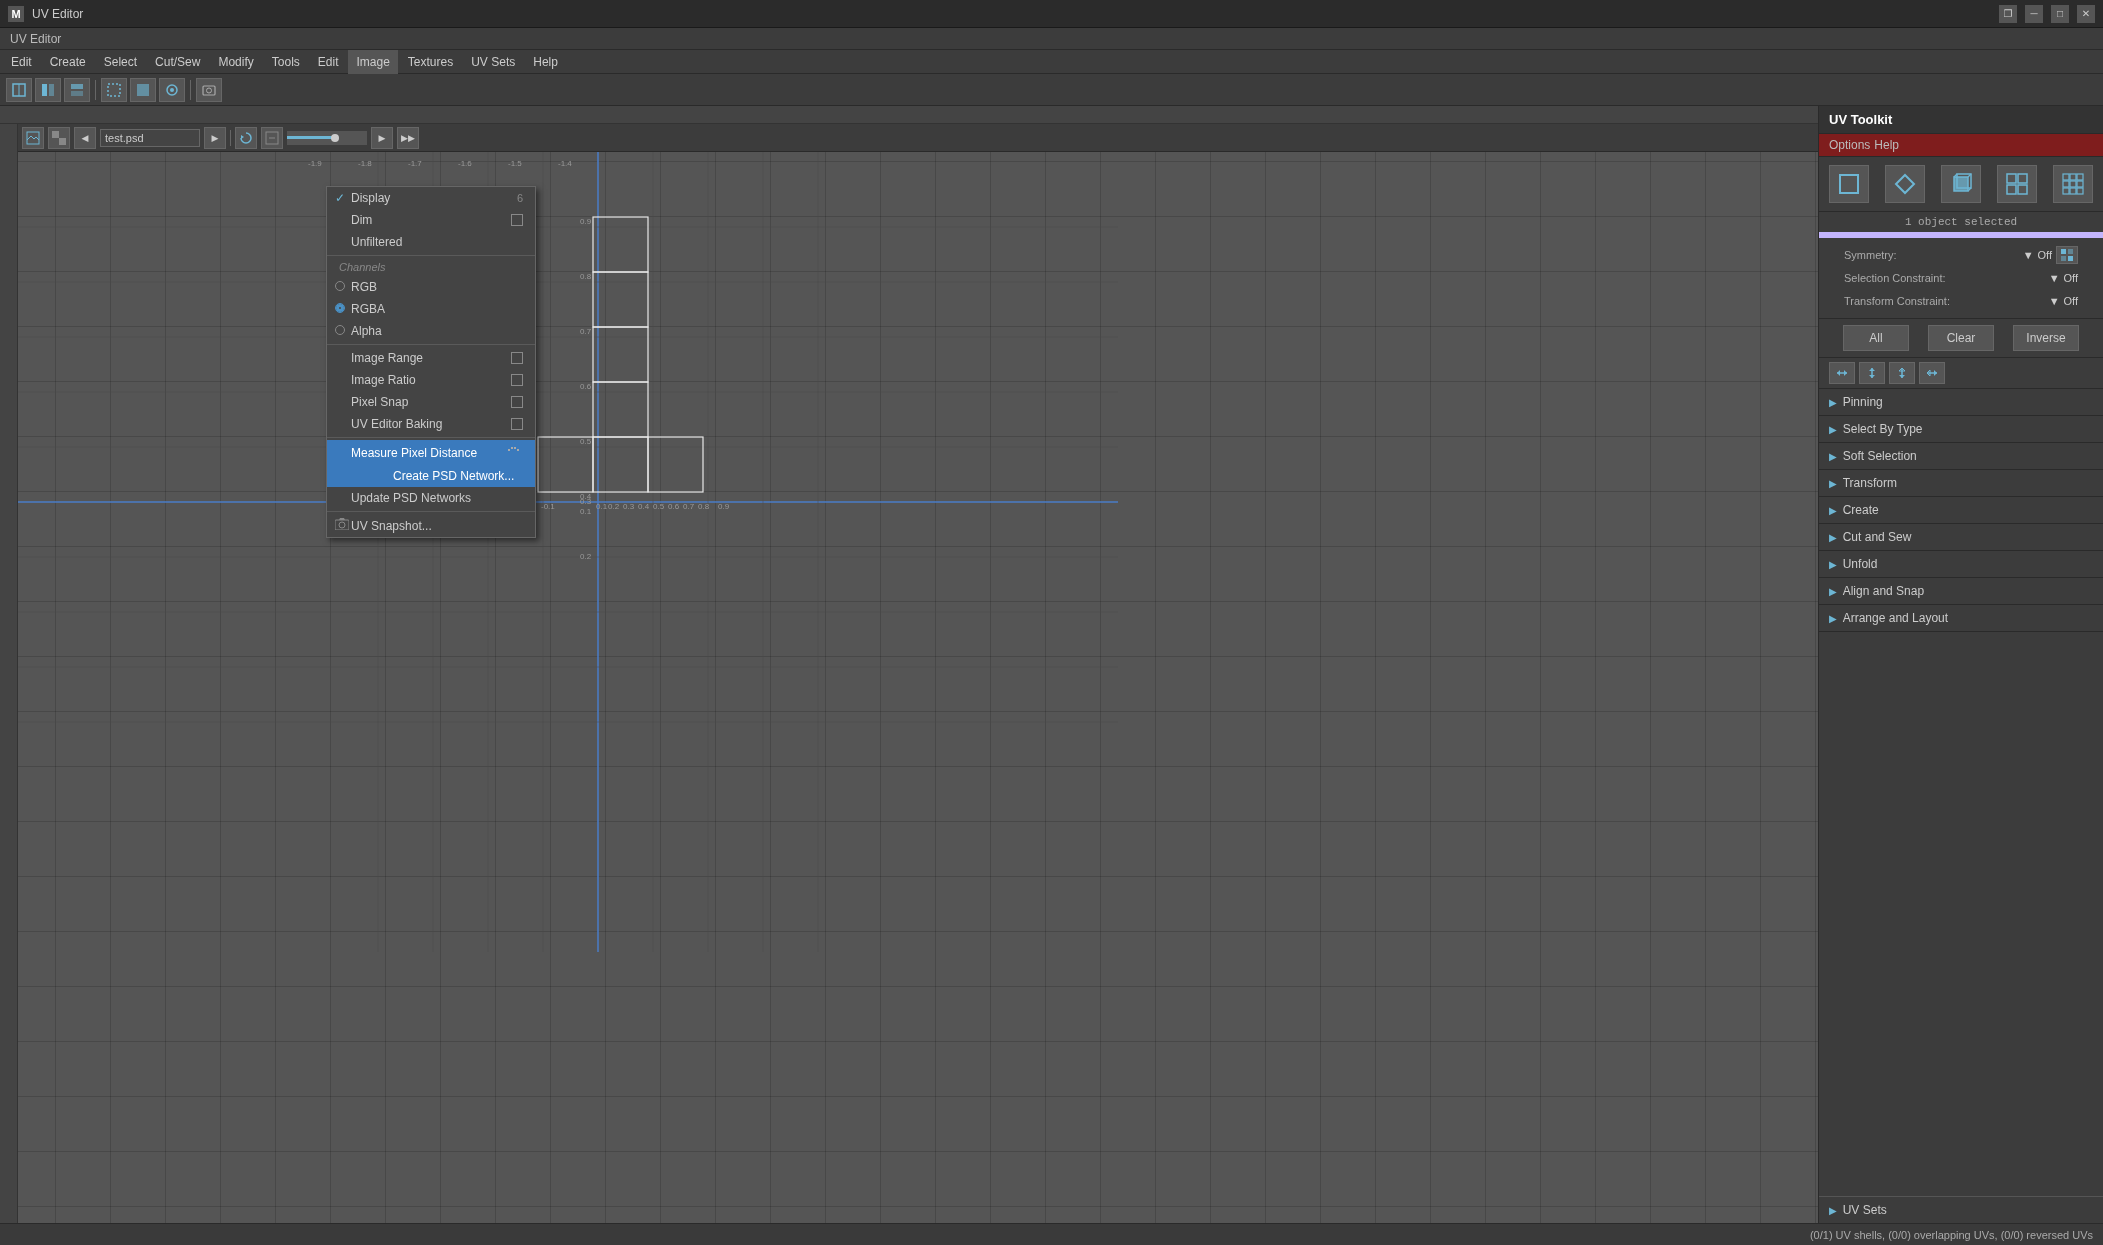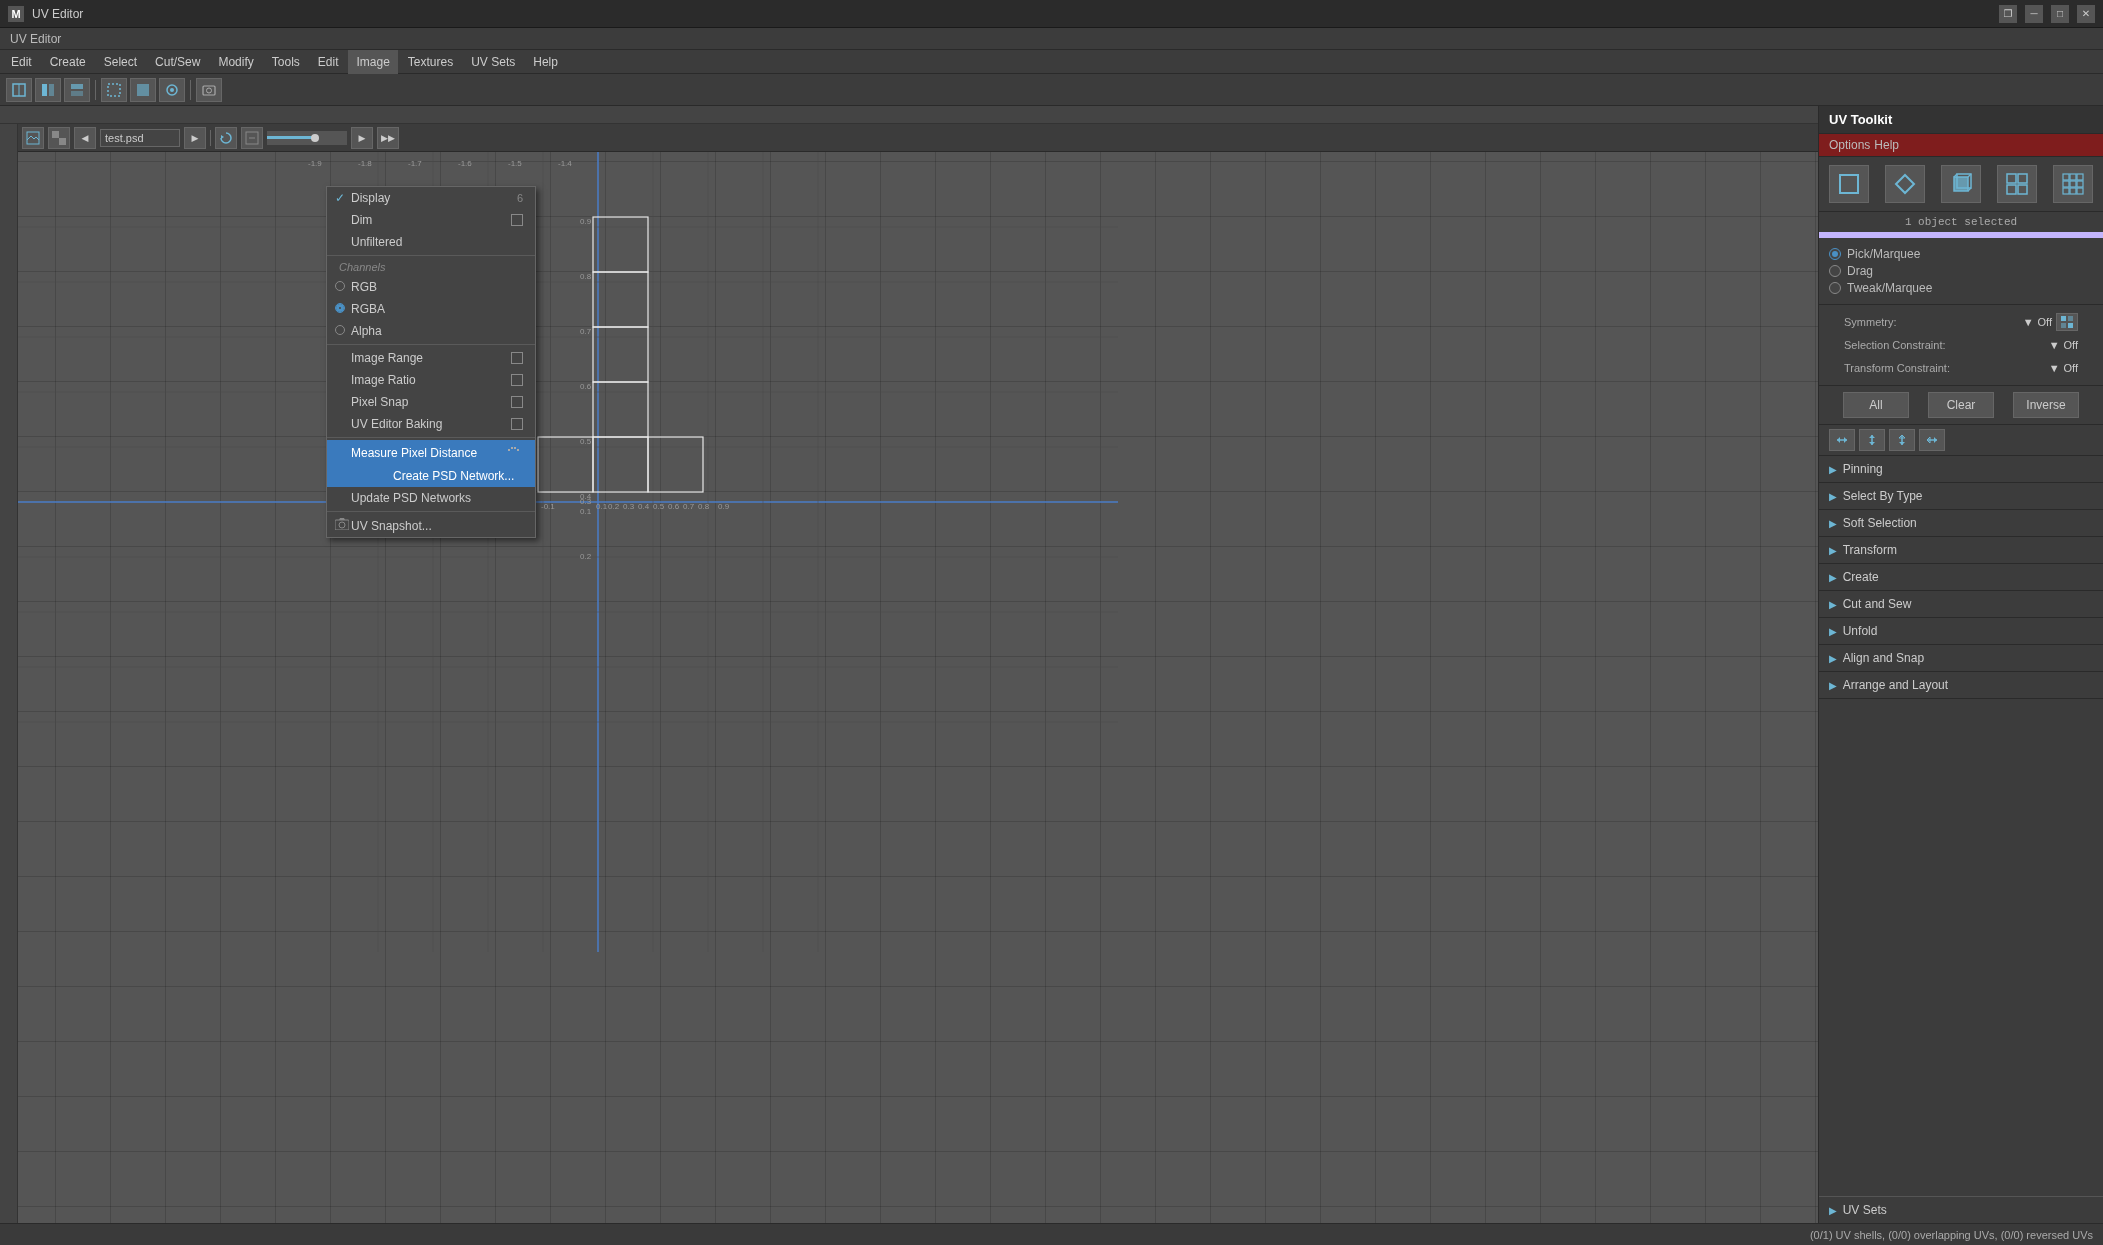--- a/index.html
+++ b/index.html
@@ -219,21 +219,21 @@
       font-size: 9px;
       color: #ccc;
     }
     .canvas-tb-input {
       background: #444;
       border: 1px solid #666;
       color: #ccc;
       height: 18px;
       padding: 0 4px;
       font-size: 11px;
-      width: 80px;
+      width: 100px;
     }
     .canvas-tb-sep {
       width: 1px;
       height: 16px;
       background: #666;
     }
 
     
     #right-panel {
       width: 285px;
@@ -858,35 +858,20 @@
             <rect x="16" y="9" width="6" height="6" fill="none" stroke="#6db6d4" stroke-width="1.2"></rect>
             <rect x="2" y="16" width="6" height="6" fill="none" stroke="#6db6d4" stroke-width="1.2"></rect>
             <rect x="9" y="16" width="6" height="6" fill="none" stroke="#6db6d4" stroke-width="1.2"></rect>
             <rect x="16" y="16" width="6" height="6" fill="none" stroke="#6db6d4" stroke-width="1.2"></rect>
           </svg>
         </button>
       </div>
 
       <div id="selected-text">1 object selected</div>
 
-      <div id="radio-section">
-        <div class="radio-row">
-          <div class="radio-btn selected">
-          </div>
-          <span class="radio-label">Pick/Marquee</span>
-        </div>
-        <div class="radio-row">
-          <div class="radio-btn"></div>
-          <span class="radio-label">Drag</span>
-        </div>
-        <div class="radio-row">
-          <div class="radio-btn"></div>
-          <span class="radio-label">Tweak/Marquee</span>
-        </div>
-      </div>
 
       <div id="constraint-section">
         <div class="constraint-row">
           <span class="constraint-label">Symmetry:</span>
           <div class="constraint-value">
             <span>▼</span>
             <span>Off</span>
             <button style="width:22px;height:18px;background:#555;border:1px solid #666;cursor:pointer;display:flex;align-items:center;justify-content:center;">
               <svg width="12" height="12" viewBox="0 0 12 12">
                   <rect x="0" y="0" width="5" height="5" fill="#6db6d4"></rect>

